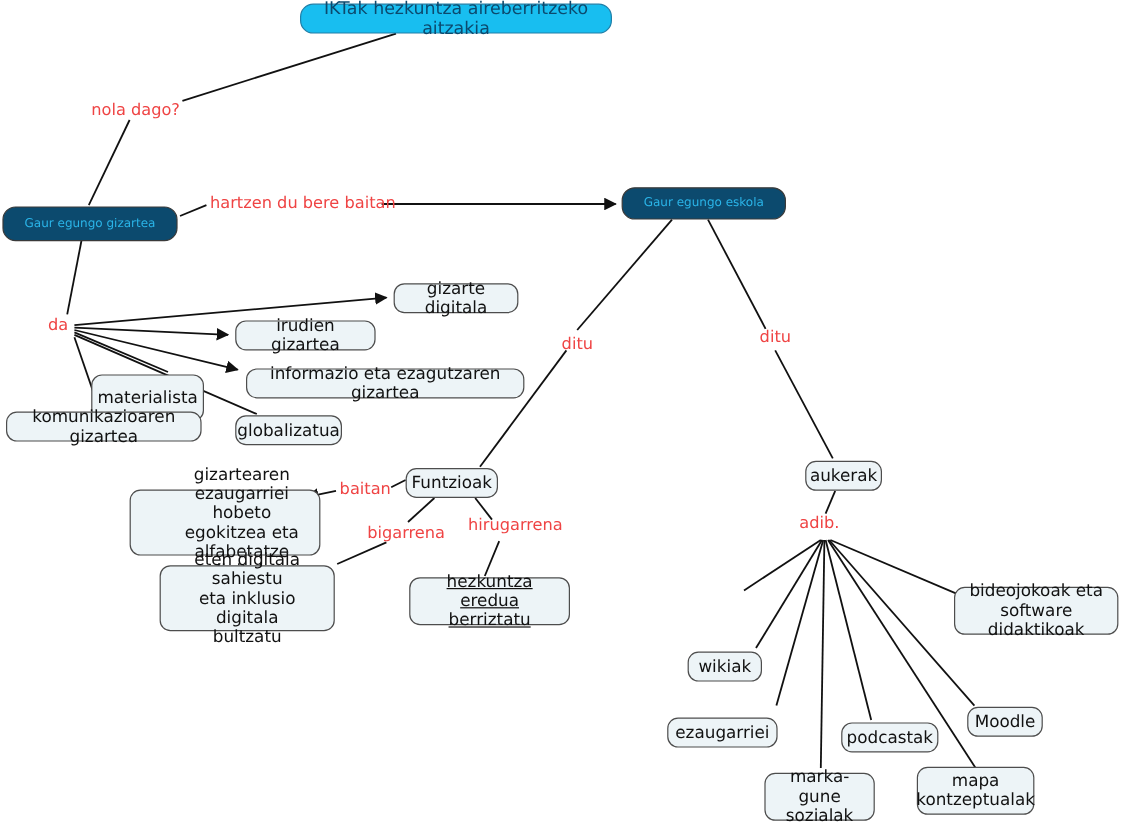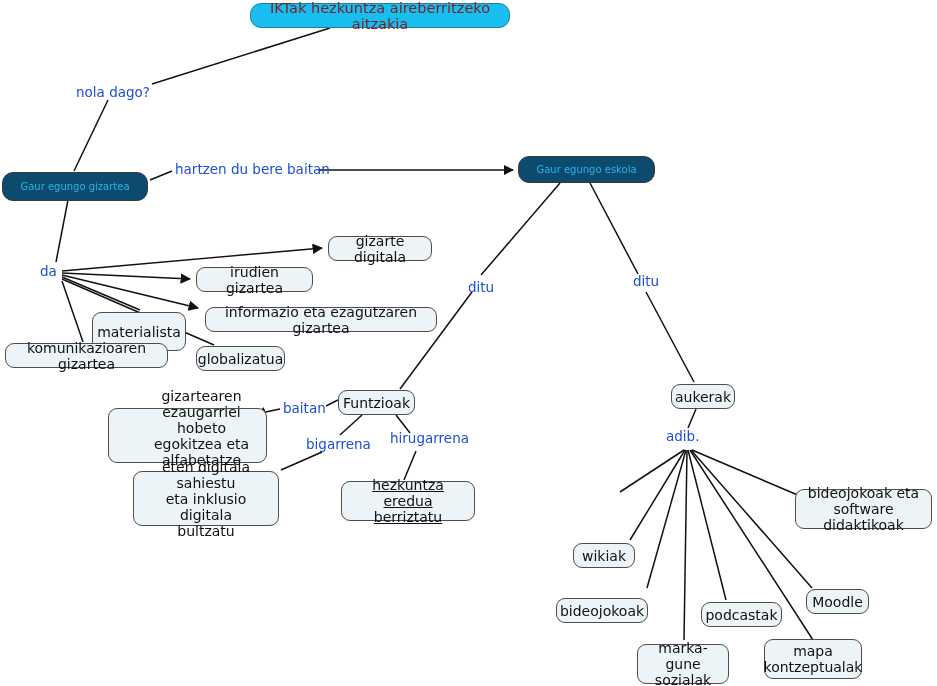--- a/index.html
+++ b/index.html
@@ -38,35 +38,35 @@
     color: #111111;
     font-size: 14px;
     line-height: 16px;
     padding: 2px 8px;
     white-space: pre-line;
   }
   .node.root {
     background: #18bef0;
     border: 1.8px solid #1f7fa8;
     border-radius: 11px;
-    color: #7f1d1d;
+    color: #0c4a6e;
     font-size: 14.5px;
   }
   .node.concept {
     background: #0c4a6e;
     border: 1.8px solid #3a3a3a;
     border-radius: 11px;
     color: #2ab4e8;
     font-size: 10px;
   }
   .linklabel {
     position: absolute;
     font-size: 13.5px;
     line-height: 15px;
-    color: #1d4ed8;
+    color: #ef4444;
     background: transparent;
     white-space: nowrap;
   }
 </style>
 </head>
 <body>
 
 <div id="canvas">
 
   <svg id="edges" viewBox="0 0 937 686" width="937" height="686">
@@ -127,21 +127,21 @@
   <div class="node concept" style="left:2px; top:172px; width:146px; height:29px;">Gaur egungo gizartea</div>
 
   <div class="node concept" style="left:518px; top:156px; width:137px; height:27px;">Gaur egungo eskola</div>
 
   <div class="node" style="left:328px; top:236px; width:104px; height:25px;">gizarte digitala</div>
 
   <div class="node" style="left:196px; top:267px; width:117px; height:25px;">irudien gizartea</div>
 
   <div class="node" style="left:205px; top:307px; width:232px; height:25px;">informazio eta ezagutzaren gizartea</div>
 
-  <div class="node" style="left:92px; top:312px; width:94px; height:39px;">materialista</div>
+  <div class="node" style="left:76px; top:312px; width:94px; height:39px;">materialista</div>
 
   <div class="node" style="left:5px; top:343px; width:163px; height:25px;">komunikazioaren gizartea</div>
 
   <div class="node" style="left:196px; top:346px; width:89px; height:25px;">globalizatua</div>
 
   <div class="node" style="left:338px; top:390px; width:77px; height:25px;">Funtzioak</div>
 
   <div class="node" style="left:108px; top:408px; width:159px; height:55px;padding-left:36px;">gizartearen ezaugarriei
 hobeto egokitzea eta
 alfabetatze digitala</div>
@@ -151,21 +151,21 @@
 bultzatu</div>
 
   <div class="node" style="left:341px; top:481px; width:134px; height:40px;text-decoration:underline;">hezkuntza eredua
 berriztatu</div>
 
   <div class="node" style="left:671px; top:384px; width:64px; height:25px;">aukerak</div>
 
 
   <div class="node" style="left:573px; top:543px; width:62px; height:25px;">wikiak</div>
 
-  <div class="node" style="left:556px; top:598px; width:92px; height:25px;">bideojokoak</div>
+  <div class="node" style="left:556px; top:598px; width:92px; height:25px;">ezaugarriei</div>
 
   <div class="node" style="left:637px; top:644px; width:92px; height:40px;">marka-gune
 sozialak</div>
 
   <div class="node" style="left:701px; top:602px; width:81px; height:25px;">podcastak</div>
 
   <div class="node" style="left:764px; top:639px; width:98px; height:40px;">mapa
 kontzeptualak</div>
 
   <div class="node" style="left:806px; top:589px; width:63px; height:25px;">Moodle</div>

